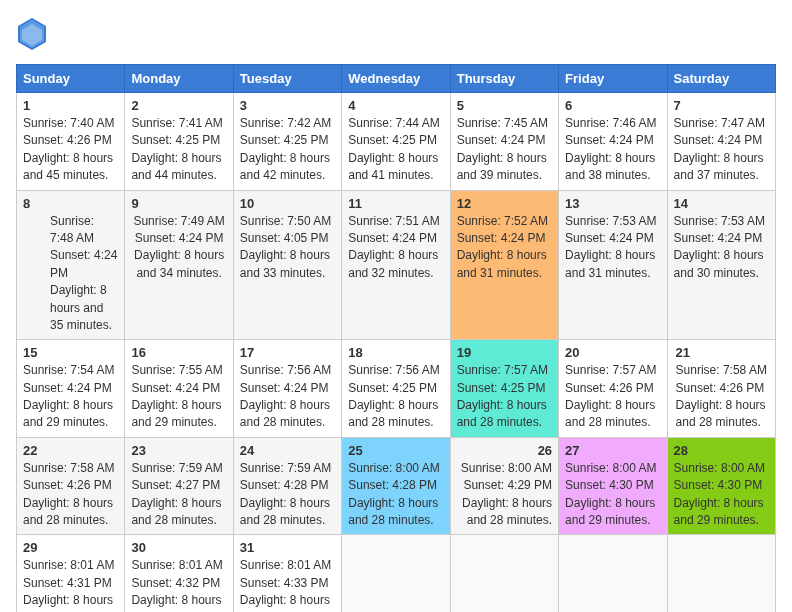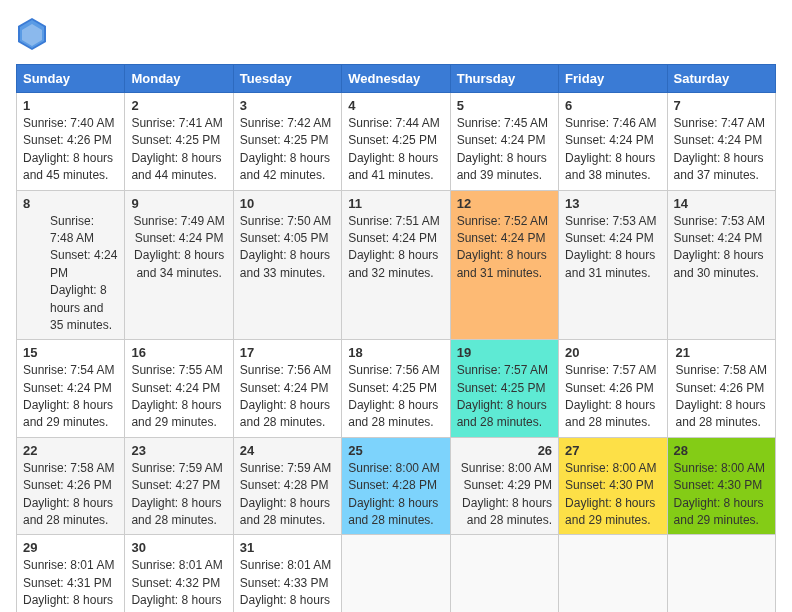--- a/index.html
+++ b/index.html
@@ -276,21 +276,21 @@
           <div class="day-info" style="white-space: pre-line;">Sunrise: 8:00 AM
 Sunset: 4:28 PM
 Daylight: 8 hours and 28 minutes.</div>
         </td>
         <td style="background: rgb(245, 245, 245); text-align: right;">
           <span class="day-num">26</span>
           <div class="day-info" style="white-space: pre-line;">Sunrise: 8:00 AM
 Sunset: 4:29 PM
 Daylight: 8 hours and 28 minutes.</div>
         </td>
-        <td style="background: #fde047; margin-left: 45px;">
+        <td style="background: #f0abfc; margin-left: 45px;">
           <span class="day-num">27</span>
           <div class="day-info" style="white-space: pre-line;">Sunrise: 8:00 AM
 Sunset: 4:30 PM
 Daylight: 8 hours and 29 minutes.</div>
         </td>
         <td style="background: #84cc16;">
           <span class="day-num">28</span>
           <div class="day-info" style="white-space: pre-line;">Sunrise: 8:00 AM
 Sunset: 4:30 PM
 Daylight: 8 hours and 29 minutes.</div>

